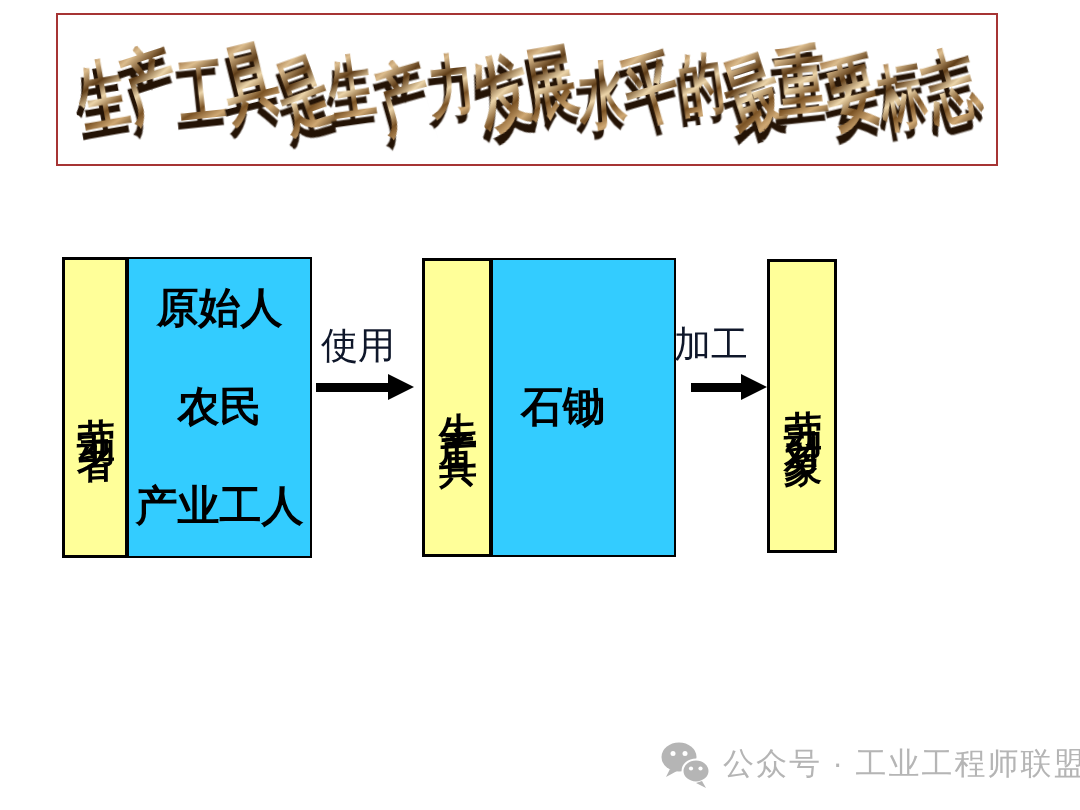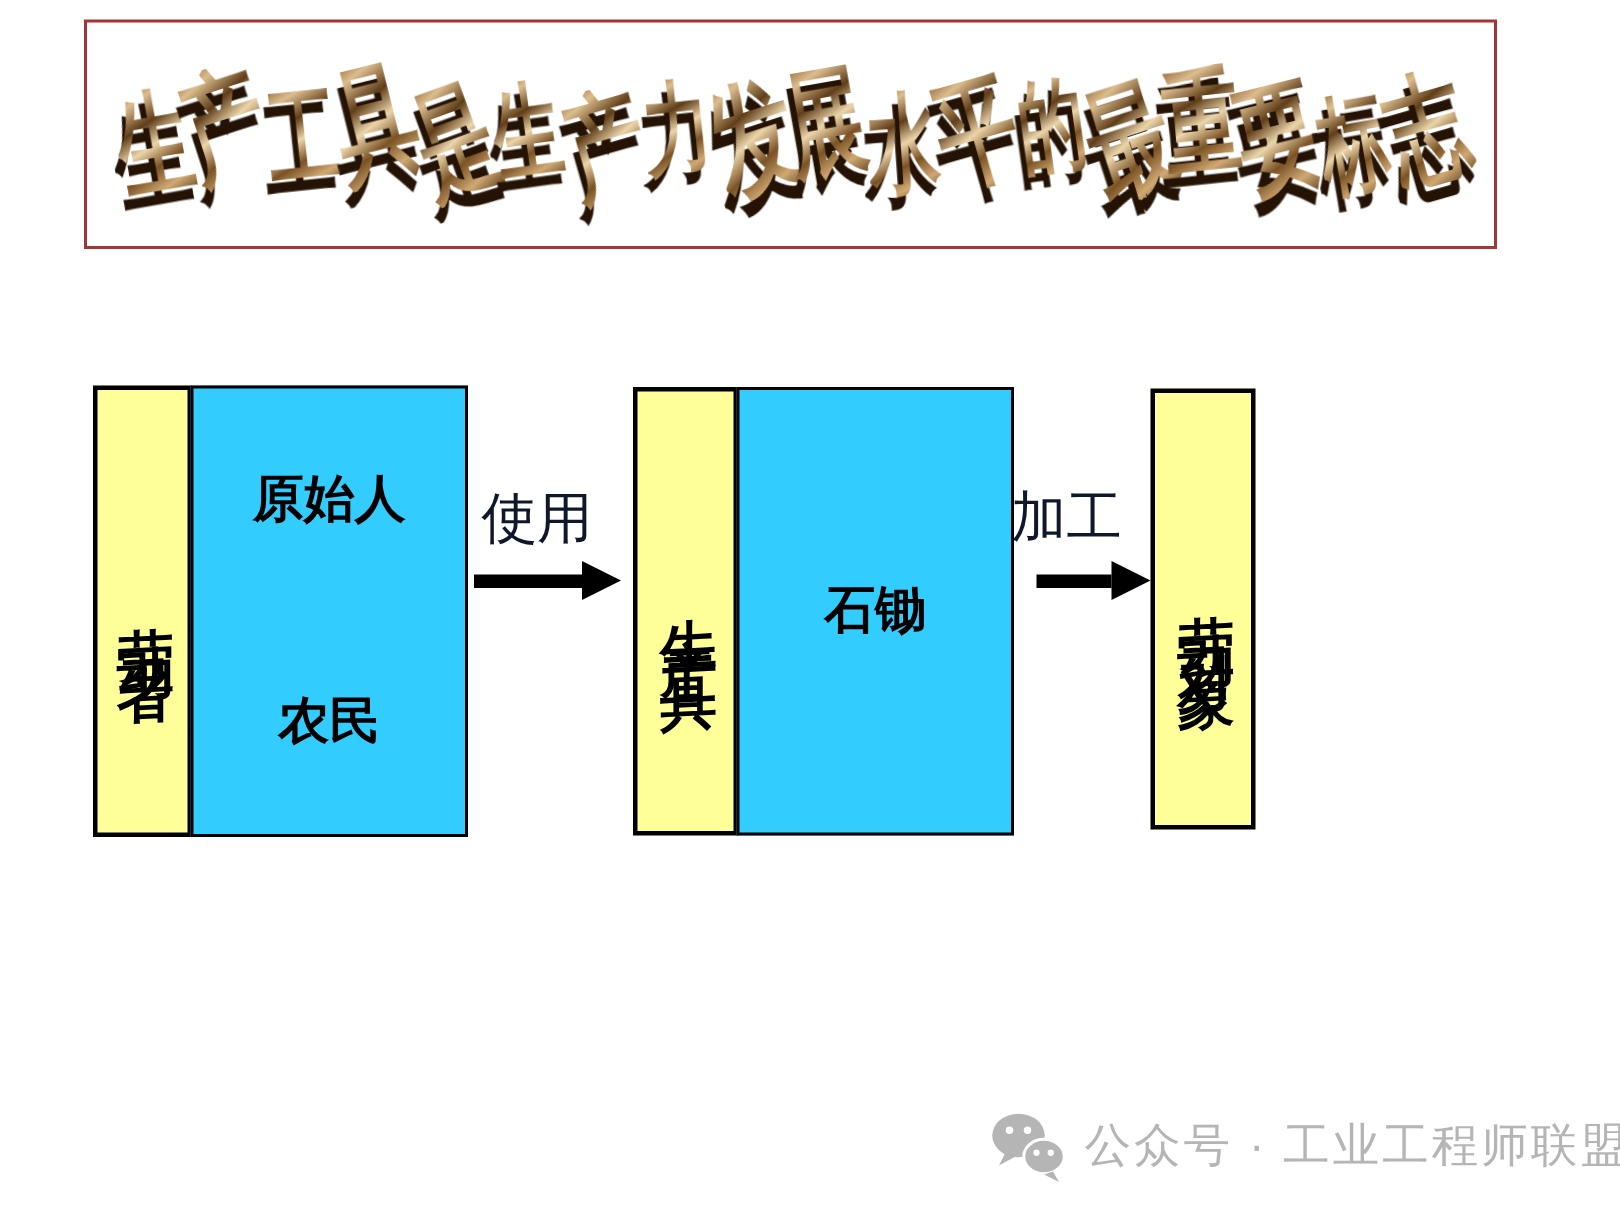--- a/index.html
+++ b/index.html
@@ -52,24 +52,24 @@
   .content{
     background:var(--content-bg,#33ccff);
     border:2px solid var(--line-color,#000);
     box-sizing:border-box;
     display:flex;flex-direction:column;justify-content:space-around;
   }
   .g1 .content{width:185px;margin-left:-1px;}
   .g2 .content{width:185px;margin-left:-1px;}
   .g3 .content{width:189px;margin-left:-1px;justify-content:center;}
   .item{
-    font-size:34px;font-weight:bold;color:#000;line-height:1.1;
+    font-size:42px;font-weight:bold;color:#000;line-height:1.1;
     text-align:center;
   }
-  .g2 .item{text-align:center;}
+  .g2 .item{text-align:left;padding-left:28px;}
   .item-land{font-size:56px;}
 
   
   .arrow{position:absolute;display:flex;align-items:center;height:26px;}
   .a1{left:316px;top:374px;}
   .a2{left:691px;top:374px;}
   .shaft{height:9px;background:var(--line-color,#000);}
   .a1 .shaft{width:72px;}
   .a2 .shaft{width:50px;}
   .head{
@@ -103,20 +103,21 @@
     <h1 class="title"><span class="tchar" style="transform: rotate(-10deg) translateY(6px) scale(1) scaleY(1.5);">生</span><span class="tchar" style="transform: rotate(-18deg) translateY(-6px) scale(1.08) scaleY(1.5);">产</span><span class="tchar" style="transform: rotate(-6deg) translateY(2px) scale(0.95) scaleY(1.5);">工</span><span class="tchar" style="transform: rotate(-14deg) translateY(-8px) scale(1.1) scaleY(1.5);">具</span><span class="tchar" style="transform: rotate(-20deg) translateY(4px) scale(1.05) scaleY(1.5);">是</span><span class="tchar" style="transform: rotate(-8deg) translateY(-2px) scale(0.92) scaleY(1.5);">生</span><span class="tchar" style="transform: rotate(-16deg) translateY(8px) scale(1.05) scaleY(1.5);">产</span><span class="tchar" style="transform: rotate(-6deg) translateY(-4px) scale(0.9) scaleY(1.5);">力</span><span class="tchar" style="transform: rotate(-18deg) translateY(2px) scale(1.12) scaleY(1.5);">发</span><span class="tchar" style="transform: rotate(-10deg) translateY(-8px) scale(1.04) scaleY(1.5);">展</span><span class="tchar" style="transform: rotate(-4deg) translateY(6px) scale(0.96) scaleY(1.5);">水</span><span class="tchar" style="transform: rotate(-16deg) translateY(-2px) scale(1.06) scaleY(1.5);">平</span><span class="tchar" style="transform: rotate(-8deg) translateY(-6px) scale(0.9) scaleY(1.5);">的</span><span class="tchar" style="transform: rotate(-18deg) translateY(4px) scale(1.1) scaleY(1.5);">最</span><span class="tchar" style="transform: rotate(-6deg) translateY(-8px) scale(1.02) scaleY(1.5);">重</span><span class="tchar" style="transform: rotate(-14deg) translateY(2px) scale(1.08) scaleY(1.5);">要</span><span class="tchar" style="transform: rotate(-10deg) translateY(6px) scale(0.95) scaleY(1.5);">标</span><span class="tchar" style="transform: rotate(-16deg) translateY(-4px) scale(1.05) scaleY(1.5);">志</span></h1>
   </div>
 
   <div class="group g1">
     <div class="strip">
       <span class="strip-label">劳动者</span>
     </div>
     <div class="content">
       <div class="item">原始人</div>
       <div class="item">农民</div>
+      <div class="item">产业工人</div>
     </div>
   </div>
 
   <div class="arrow-label al1">使用</div>
   <div class="arrow a1">
     <div class="shaft"></div>
     <div class="head"></div>
   </div>
 
   <div class="group g2">

